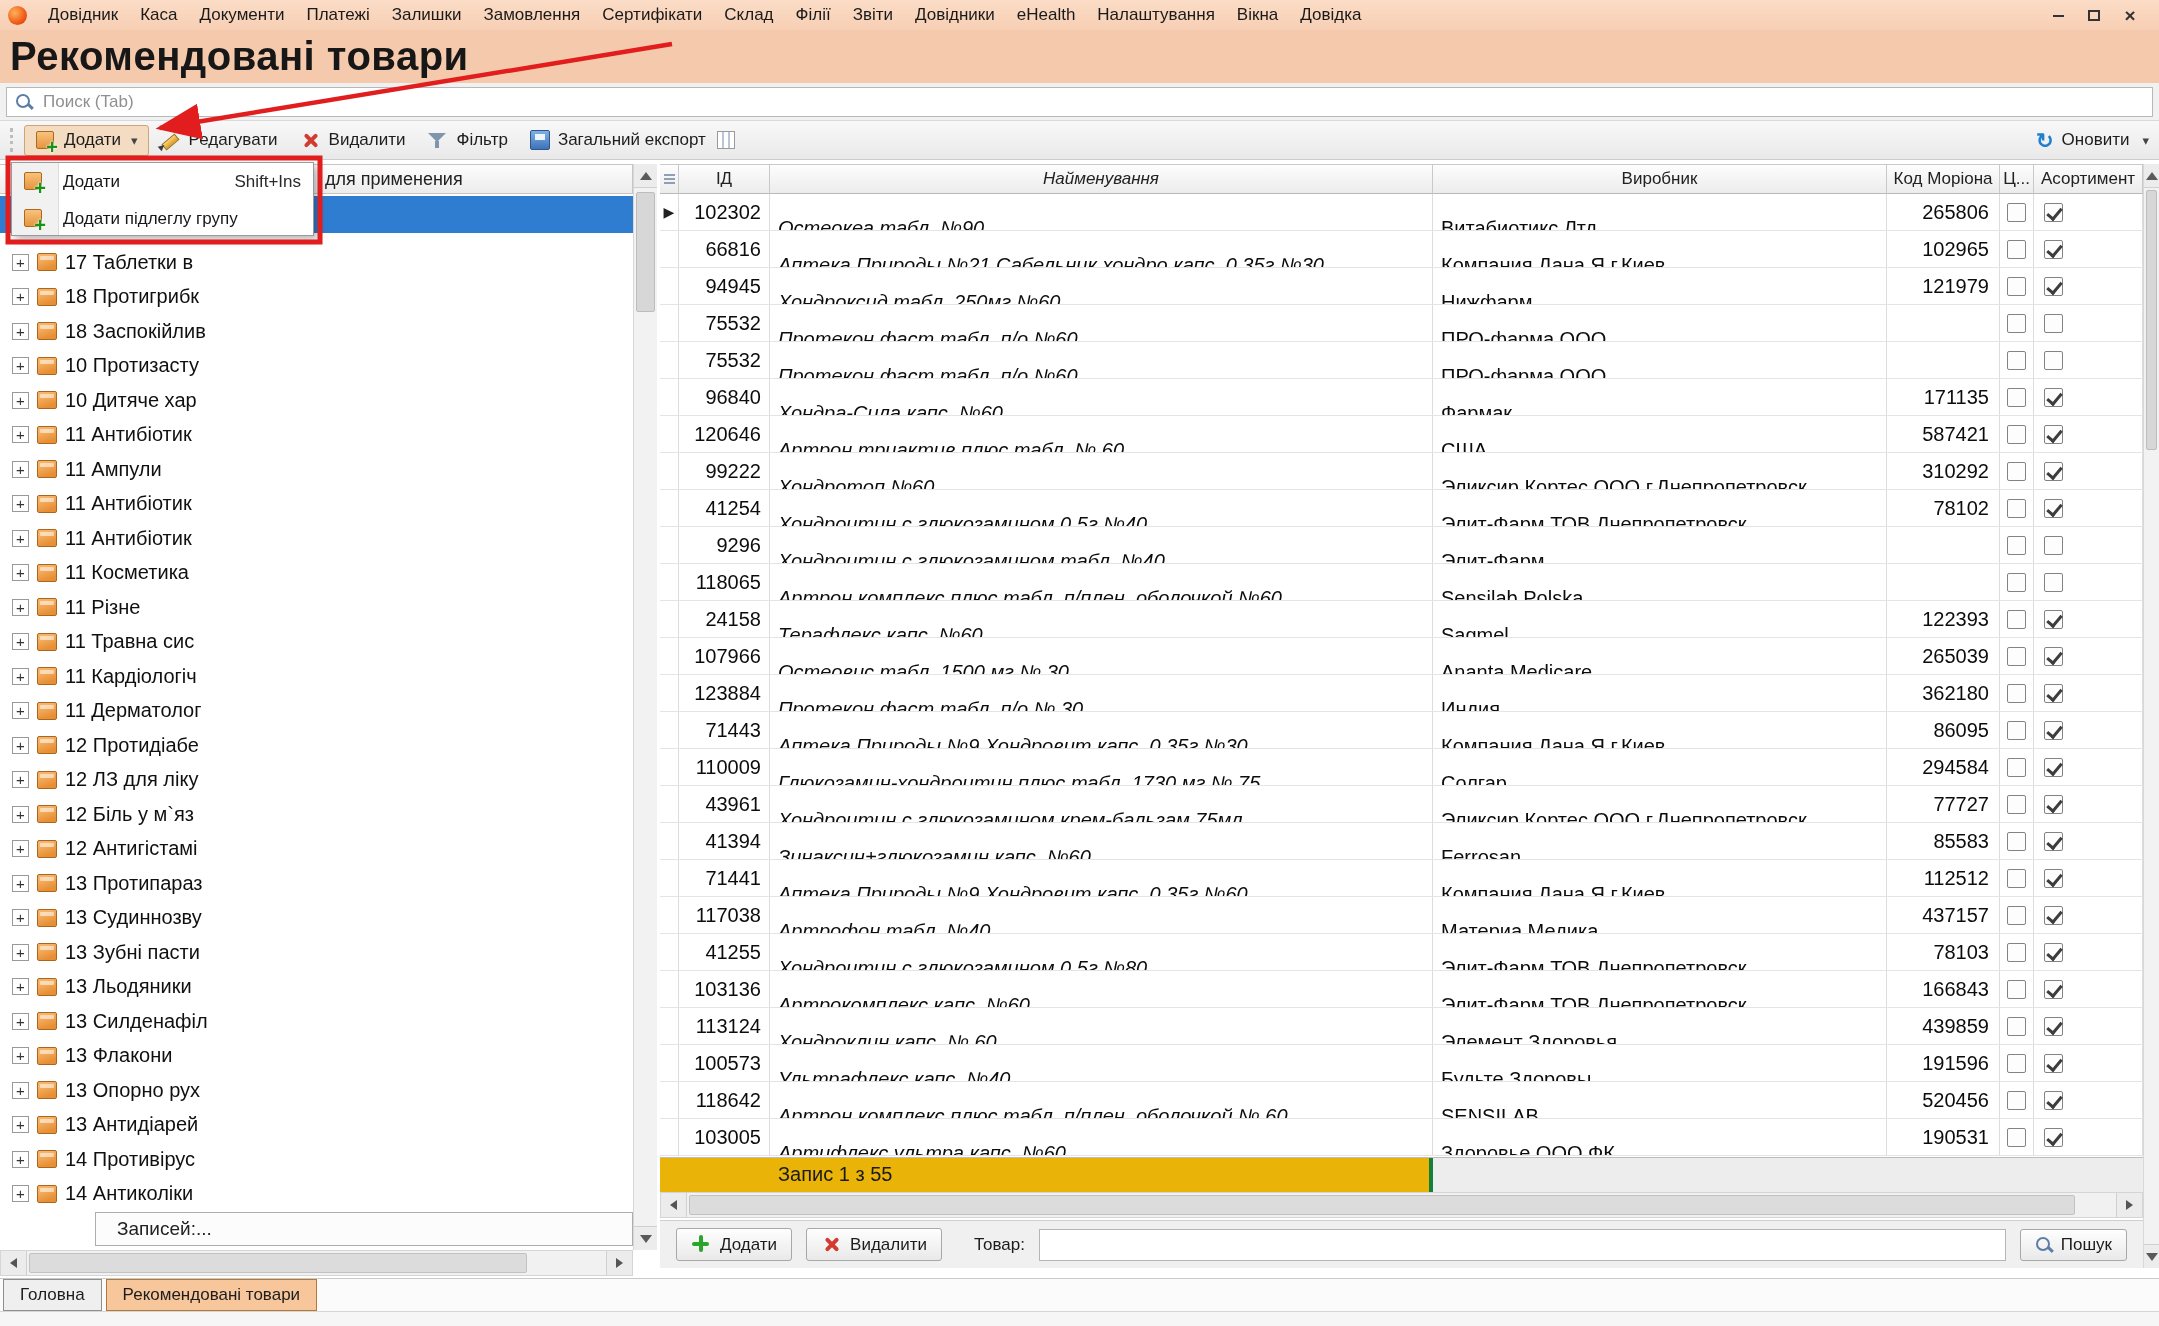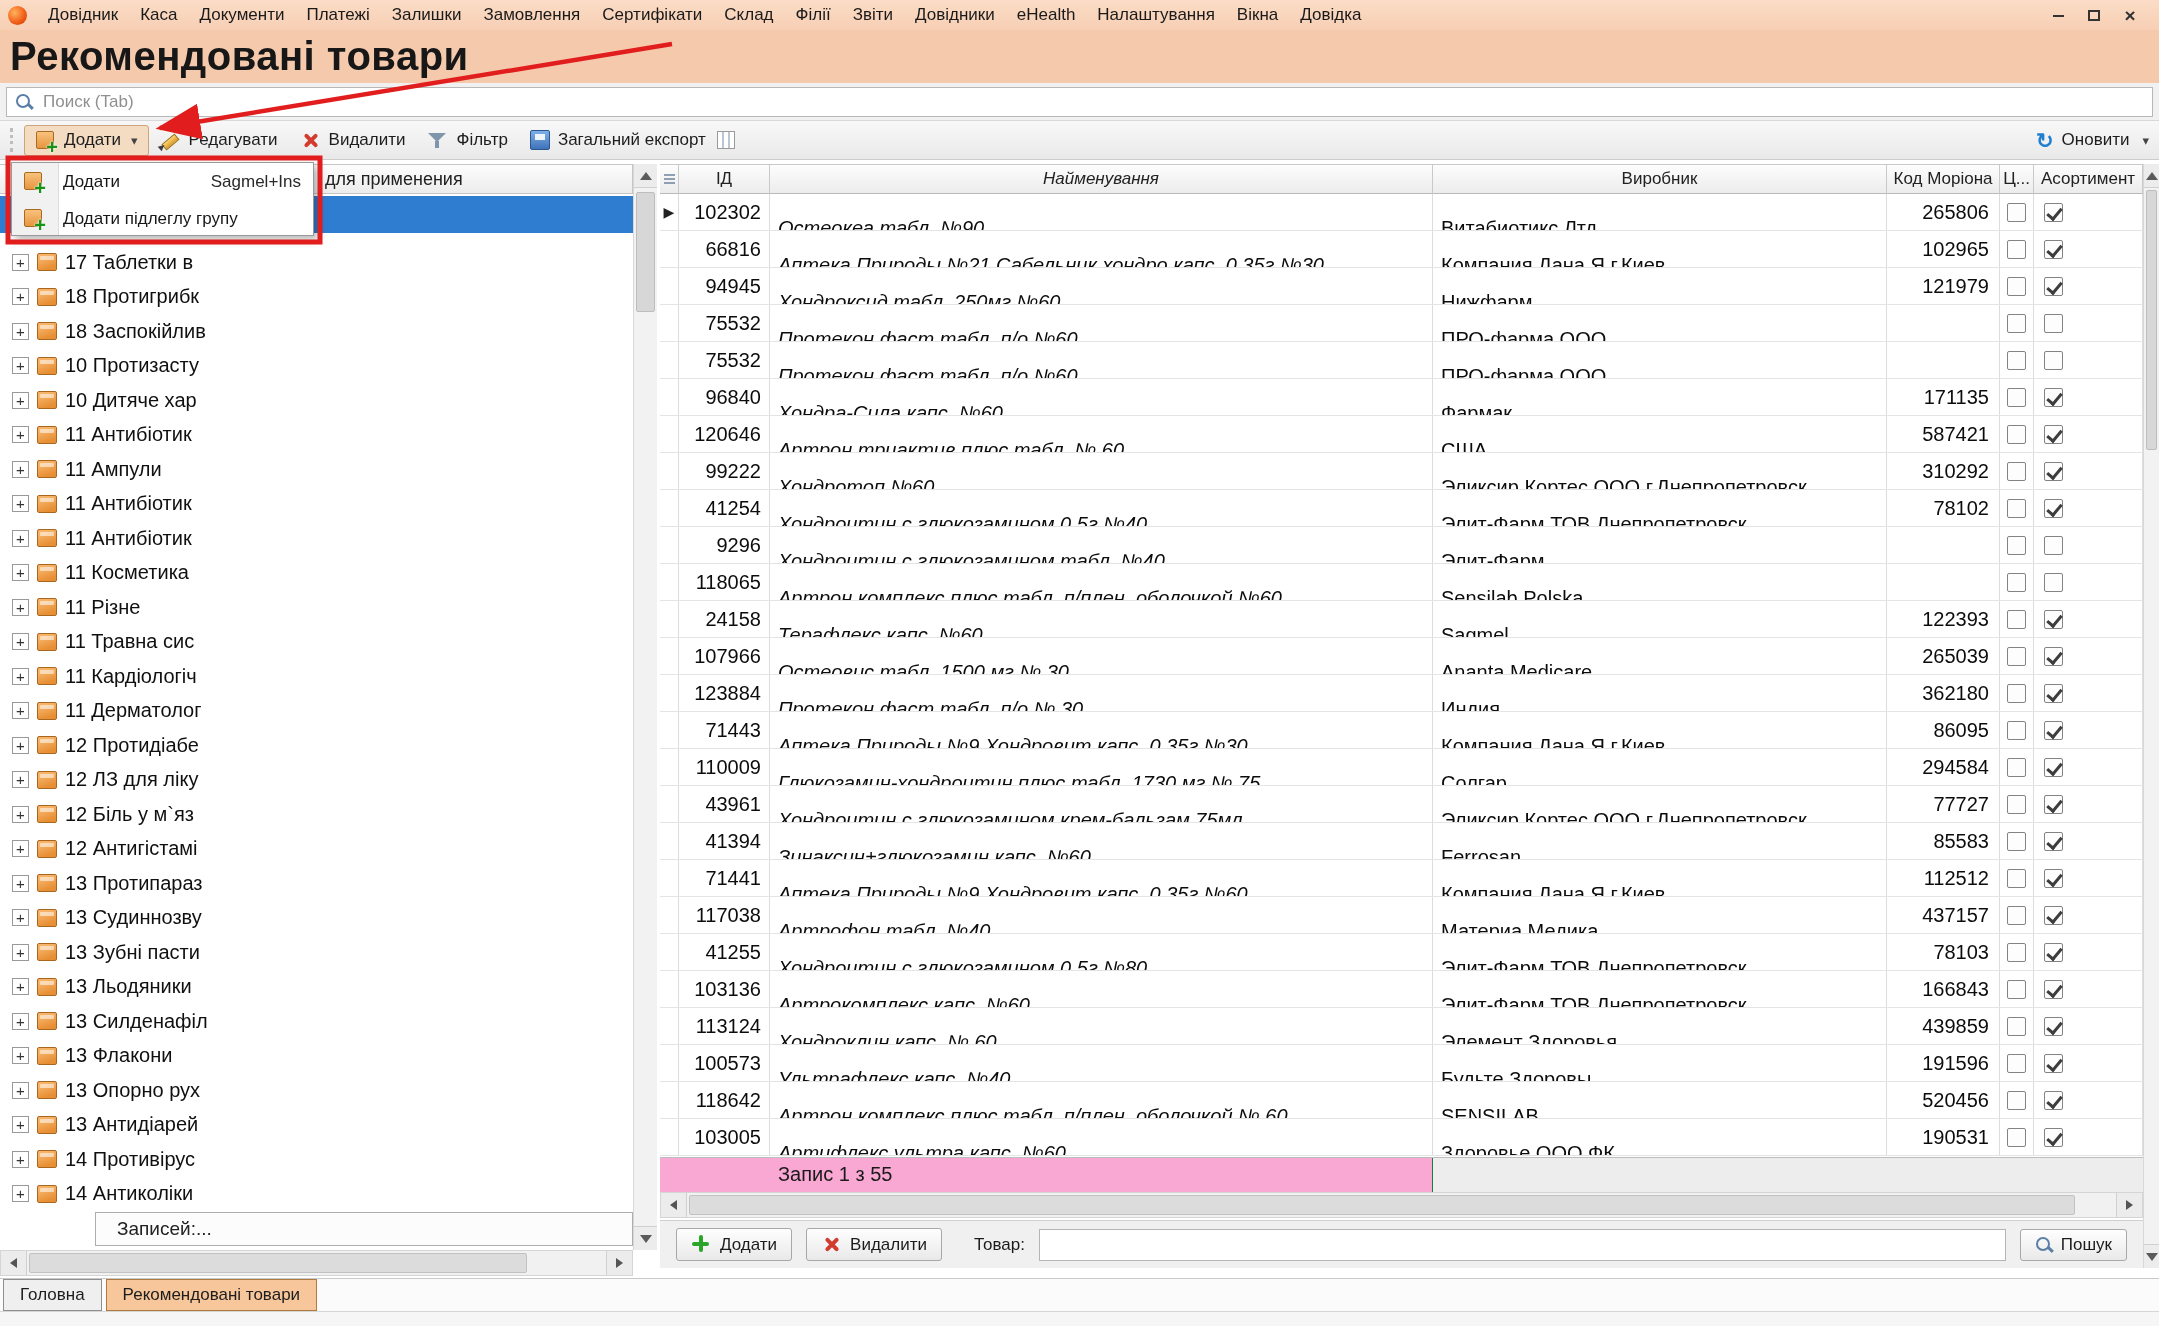--- a/index.html
+++ b/index.html
@@ -124,21 +124,21 @@
   .gc.code { text-align:right; padding-right:10px; }
   .gc.cbcell { display:flex; align-items:center; justify-content:center; }
   .gc.cbcell.assort { justify-content:flex-start; padding-left:10px; }
   .gh.ind::after { content:""; display:block; margin:9px auto 0; width:11px; height:10px;
     background:repeating-linear-gradient(#8fa0b4 0 2px, transparent 2px 4px); }
   .cb { width:19px; height:19px; border:1px solid #838383; background:#fdfdfd; border-radius:2px; position:relative; display:inline-block; flex:none; }
   .cb.on::after { content:""; position:absolute; left:5px; top:1px; width:6px; height:12px;
     border-right:3px solid #3d3d3d; border-bottom:3px solid #3d3d3d; transform:rotate(40deg); }
 
   .grid-status { position:absolute; left:660px; top:1157px; width:1483px; height:35px; background:#ededed; border-top:1px solid #bdbdbd; }
-  .status-box { width:773px; height:100%; background:#f9a8d4; border-right:1px solid #15803d;
+  .status-box { width:773px; height:100%; background:#eab308; border-right:4px solid #15803d;
     font-size:20px; color:#1a1a1a; line-height:33px; padding-left:118px; }
 
   .bottombar { position:absolute; left:660px; top:1220px; width:1483px; height:48px; background:#f0f0f0;
     border-top:1px solid #cfcfcf; display:flex; align-items:center; gap:14px; padding:0 16px; }
   .btn { display:flex; align-items:center; gap:8px; background:linear-gradient(#fefefe,#e9e9e9);
     border:1px solid #a8a8a8; border-radius:3px; padding:5px 14px; font-size:17px; color:#1c1c1c; white-space:nowrap; }
   .field-label { font-size:17px; color:#1c1c1c; margin-left:18px; }
   .product-input { flex:1; height:32px; border:1px solid #b5b5b5; background:#fff; font-size:18px; padding:0 8px; font-family:inherit; }
 
   
@@ -861,21 +861,21 @@
 
     <div class="tab active">Рекомендовані товари</div>
   </div>
 <div class="sliver"></div>
 
 <div class="ctxmenu">
 
     <div class="ctx-item">
       <span class="ic ic-add"></span>
       <span>Додати</span>
-      <span class="ctx-shortcut">Sagmel+Ins</span>
+      <span class="ctx-shortcut">Shift+Ins</span>
     </div>
 
     <div class="ctx-item">
       <span class="ic ic-add"></span>
       <span>Додати підлеглу групу</span>
       <span class="ctx-shortcut"></span>
     </div>
   </div>
 
 <svg class="anno" width="2159" height="1326" viewBox="0 0 2159 1326">

